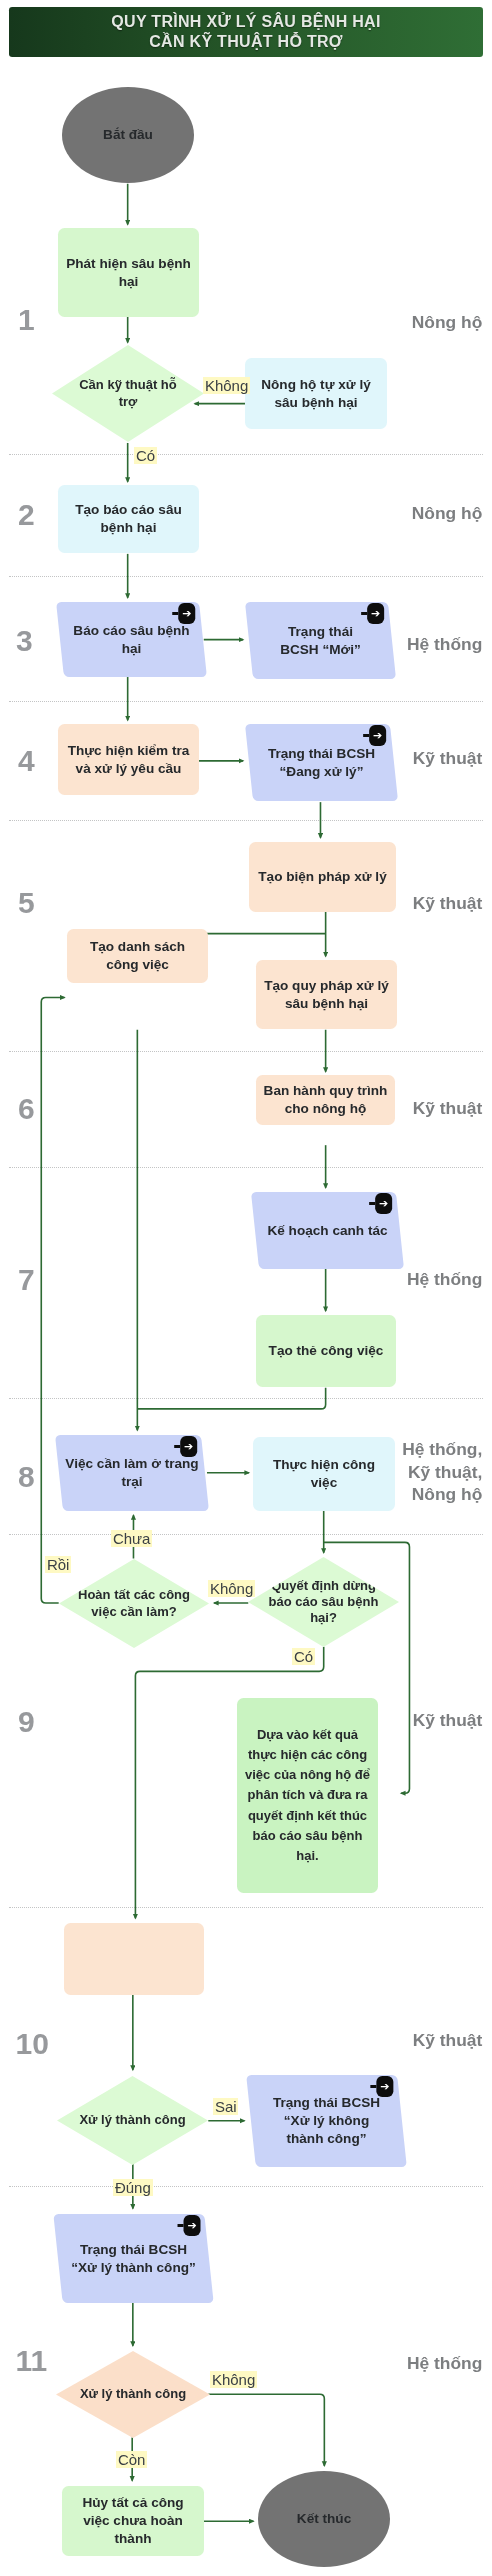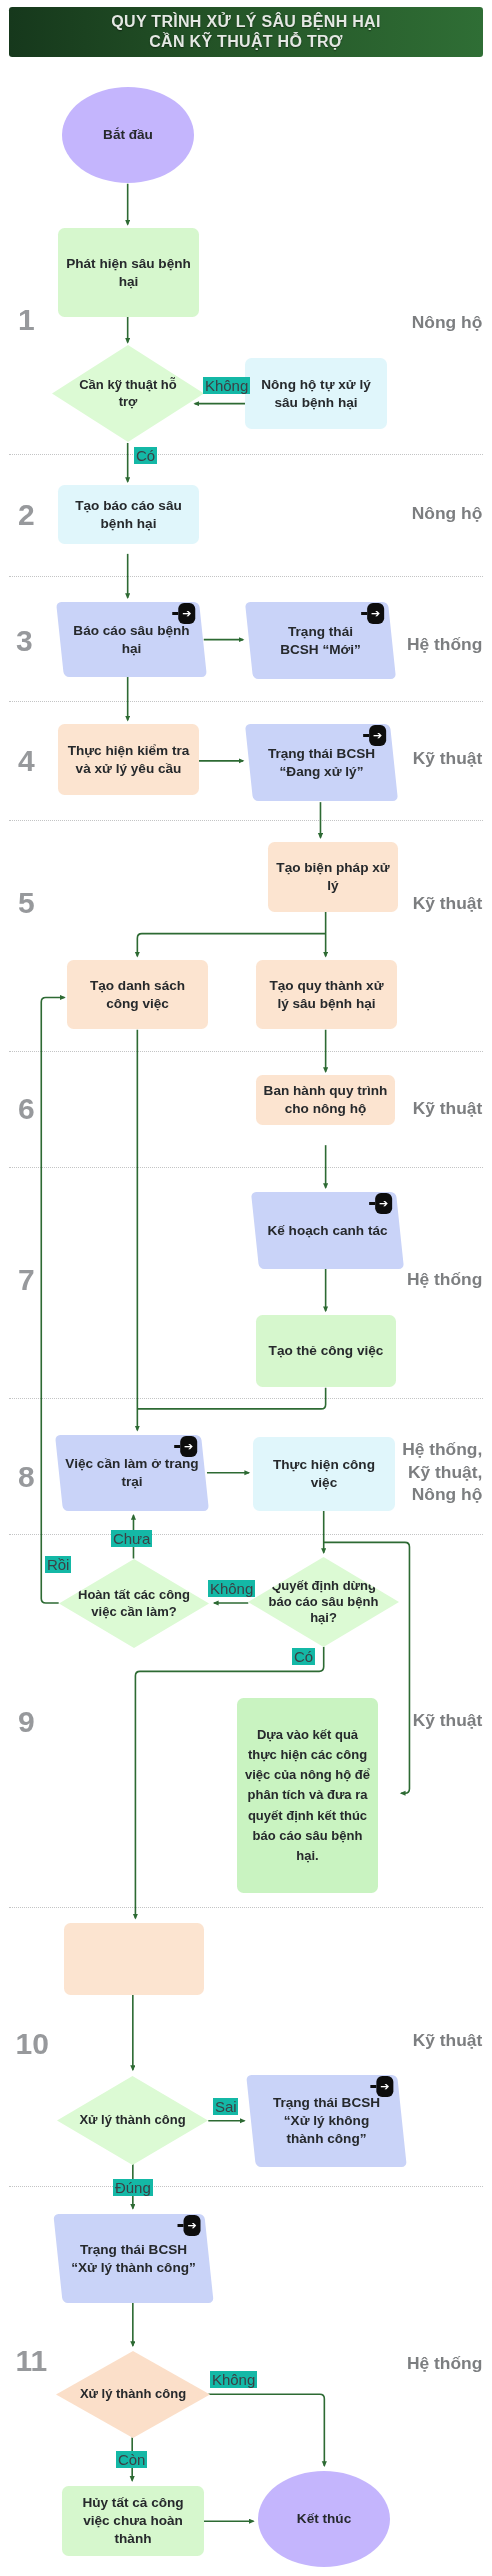--- a/index.html
+++ b/index.html
@@ -12,35 +12,35 @@
           display:flex;align-items:center;justify-content:center;z-index:2;}
   .banner .t{color:#e4e8e3;font-weight:700;font-size:16px;line-height:1.25;text-align:center;
           letter-spacing:0.3px;white-space:pre-line;text-shadow:0 0.6px 1.3px rgba(0,0,0,.45);}
   .node{position:absolute;z-index:2;display:flex;align-items:center;justify-content:center;
         text-align:center;color:#26292c;font-weight:600;font-size:13.6px;line-height:1.3;
         border-radius:6.5px;padding:2.6px 6.5px;box-sizing:border-box;}
   .green{background:#d6f7cd;}
   .cyan{background:#e0f6fb;}
   .orange{background:#fce4d0;}
   .note{background:#c9f3c1;font-size:13px;line-height:1.55;}
-  .ellipse{border-radius:50%;background:#c4b5fd;}
+  .ellipse{border-radius:50%;background:#737373;}
   .diamond{position:absolute;z-index:2;display:flex;align-items:center;justify-content:center;
         text-align:center;color:#26292c;font-weight:600;font-size:13px;line-height:1.25;
         clip-path:polygon(50% 0%,100% 50%,50% 100%,0% 50%);padding:0 18px;box-sizing:border-box;}
   .dgreen{background:#dcfad4;}
   .dorange{background:#fbdfc9;}
   .para{position:absolute;z-index:2;transform:skewX(6deg);background:#c9d3f8;border-radius:5.2px;}
   .para .inner{position:absolute;inset:0;transform:skewX(-6deg);display:flex;align-items:center;
         justify-content:center;text-align:center;color:#26292c;font-weight:600;font-size:13.6px;
         line-height:1.3;padding:2.6px 5.2px;box-sizing:border-box;}
   .num{position:absolute;z-index:2;color:#97999c;font-weight:700;font-size:30px;}
   .lane{position:absolute;z-index:2;color:#7c7e80;font-weight:700;font-size:17.4px;
         text-align:right;right:9.7px;white-space:pre-line;line-height:1.3;}
   .elabel{position:absolute;z-index:3;color:#3b4045;font-weight:500;font-size:15px;
-        background:#14b8a6;padding:0 1.9px;}
+        background:#fef9c3;padding:0 1.9px;}
   .divider{position:absolute;left:9px;width:474px;border-top:1.3px dotted #c3c4c5;z-index:0;}
   .person{position:absolute;left:5.8px;top:0.6px;width:18px;height:19.4px;z-index:4;}
   .person .head{width:9px;height:9px;background:#0d0d0d;border-radius:50%;margin:0 auto;}
   .person .body{width:17px;height:7px;background:#0d0d0d;border-radius:50%;margin:1.9px auto 0;}
   .enter{position:absolute;right:5.2px;top:0.6px;width:17px;height:20.7px;background:#0d0d0d;
         border-radius:5.8px;z-index:4;display:flex;align-items:center;justify-content:center;
         color:#ffffff;font-size:11px;font-weight:700;}
   .enter::before{content:"";position:absolute;left:-5.8px;top:9px;width:5.8px;height:2.6px;background:#0d0d0d;}
   .para .enter{transform:skewX(-6deg);}
 </style>
@@ -130,21 +130,21 @@
   <div class="lane" style="top:2352px">Hệ thống</div>
 
   <div class="node ellipse" style="left:62px;top:87px;width:132px;height:96px">Bắt đầu</div>
 
   <div class="node green" style="left:58px;top:228px;width:141px;height:89px">Phát hiện sâu bệnh hại</div>
 
   <div class="diamond dgreen" style="left:52px;top:345px;width:152px;height:97px">Cần kỹ thuật hỗ trợ</div>
 
   <div class="node cyan" style="left:245px;top:358px;width:142px;height:71px">Nông hộ tự xử lý sâu bệnh hại</div>
 
-  <div class="node cyan" style="left:58px;top:485px;width:141px;height:59px">Tạo báo cáo sâu bệnh hại</div>
+  <div class="node cyan" style="left:58px;top:485px;width:141px;height:68px">Tạo báo cáo sâu bệnh hại</div>
 
   <div class="para" style="left:60px;top:602px;width:143px;height:75px">
     <div class="enter">➔</div>
     <div class="inner">Báo cáo sâu bệnh hại</div>
   </div>
 
   <div class="para" style="left:249px;top:602px;width:143px;height:77px">
     <div class="enter">➔</div>
     <div class="inner" style="padding:2.6px 18px">Trạng thái BCSH “Mới”</div>
   </div>
@@ -152,33 +152,33 @@
   <div class="node orange" style="left:58px;top:724px;width:141px;height:71px">
     <span class="person"><span class="head"></span><span class="body"></span></span>
     <span>Thực hiện kiểm tra và xử lý yêu cầu</span>
   </div>
 
   <div class="para" style="left:249px;top:724px;width:145px;height:77px">
     <div class="enter">➔</div>
     <div class="inner" style="padding:2.6px 14px">Trạng thái BCSH “Đang xử lý”</div>
   </div>
 
-  <div class="node orange" style="left:268px;top:842px;width:130px;height:70px">
+  <div class="node orange" style="left:249px;top:842px;width:147px;height:70px">
     <span class="person"><span class="head"></span><span class="body"></span></span>
     <span>Tạo biện pháp xử lý</span>
   </div>
 
-  <div class="node orange" style="left:67px;top:960px;width:141px;height:69px">
+  <div class="node orange" style="left:67px;top:929px;width:141px;height:54px">
     <span class="person"><span class="head"></span><span class="body"></span></span>
     <span>Tạo danh sách công việc</span>
   </div>
 
   <div class="node orange" style="left:256px;top:960px;width:141px;height:69px">
     <span class="person"><span class="head"></span><span class="body"></span></span>
-    <span>Tạo quy thành xử lý sâu bệnh hại</span>
+    <span>Tạo quy pháp xử lý sâu bệnh hại</span>
   </div>
 
   <div class="node orange" style="left:256px;top:1075px;width:139px;height:50px">
     <span class="person"><span class="head"></span><span class="body"></span></span>
     <span>Ban hành quy trình cho nông hộ</span>
   </div>
 
   <div class="para" style="left:255px;top:1192px;width:145px;height:77px">
     <div class="enter">➔</div>
     <div class="inner">Kế hoạch canh tác</div>

